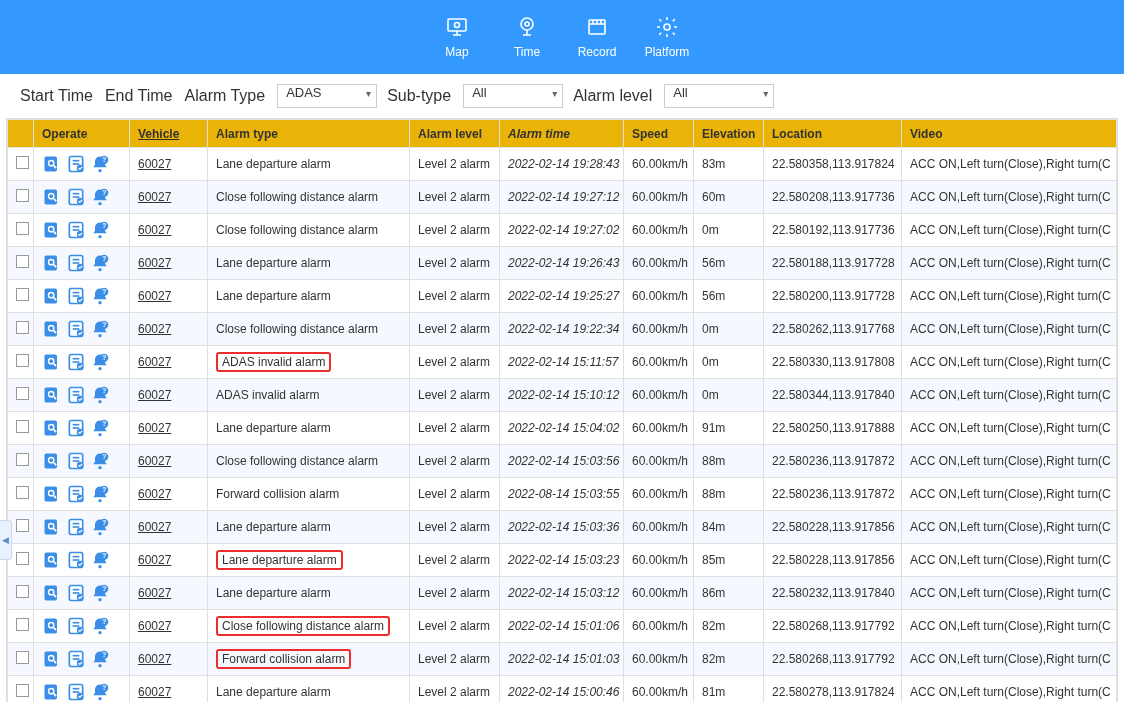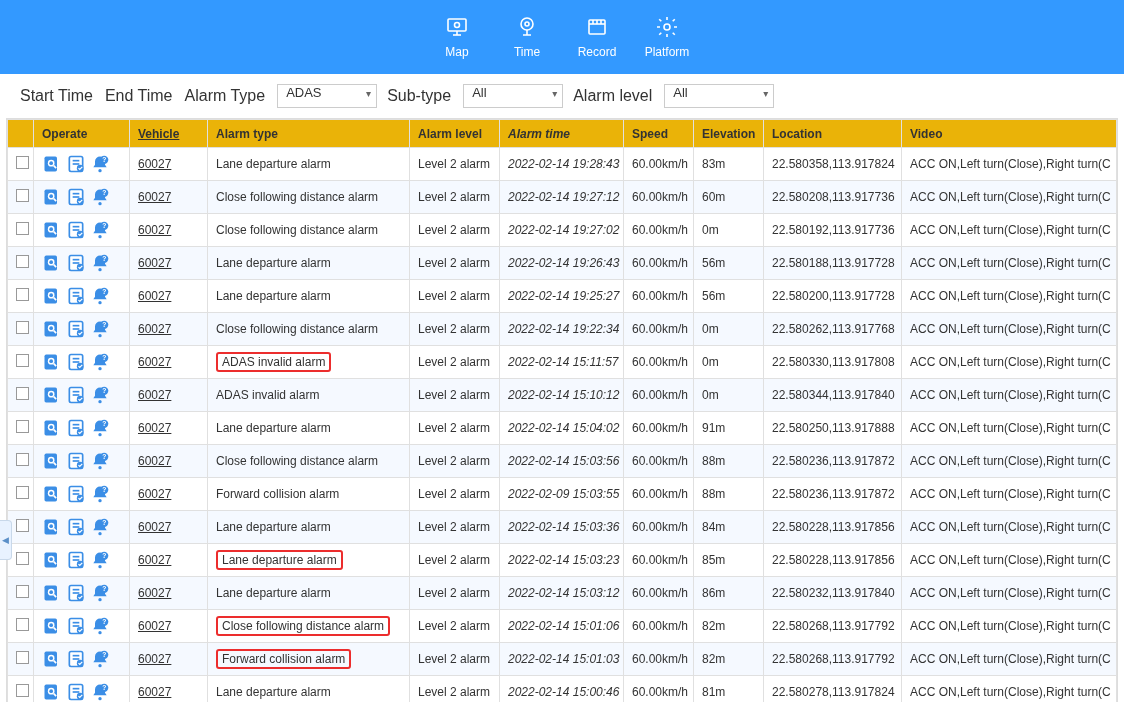--- a/index.html
+++ b/index.html
@@ -534,21 +534,21 @@
                   <circle cx="12" cy="20" r="2"></circle>
                   <circle cx="17" cy="7" r="5" fill="#3b8ee6"></circle>
                   <text x="17" y="10" text-anchor="middle" fill="#fff" font-size="8" font-weight="bold">?</text>
                 </svg>
               </span>
             </div>
           </td>
     <td class="col-vehicle">60027</td>
     <td class="col-type">Forward collision alarm</td>
     <td class="col-level">Level 2 alarm</td>
-    <td class="col-time">2022-02-09 15:03:55</td>
+    <td class="col-time">2022-08-14 15:03:55</td>
     <td class="col-speed">60.00km/h</td>
     <td class="col-elev">88m</td>
     <td class="col-loc">22.580236,113.917872</td>
     <td class="col-status">ACC ON,Left turn(Close),Right turn(C</td>
         </tr>
         <tr>
     <td class="col-chk"><span class="chk"></span></td>
     <td class="col-op">
             <div class="op-icons">
 <span class="op-icon">

